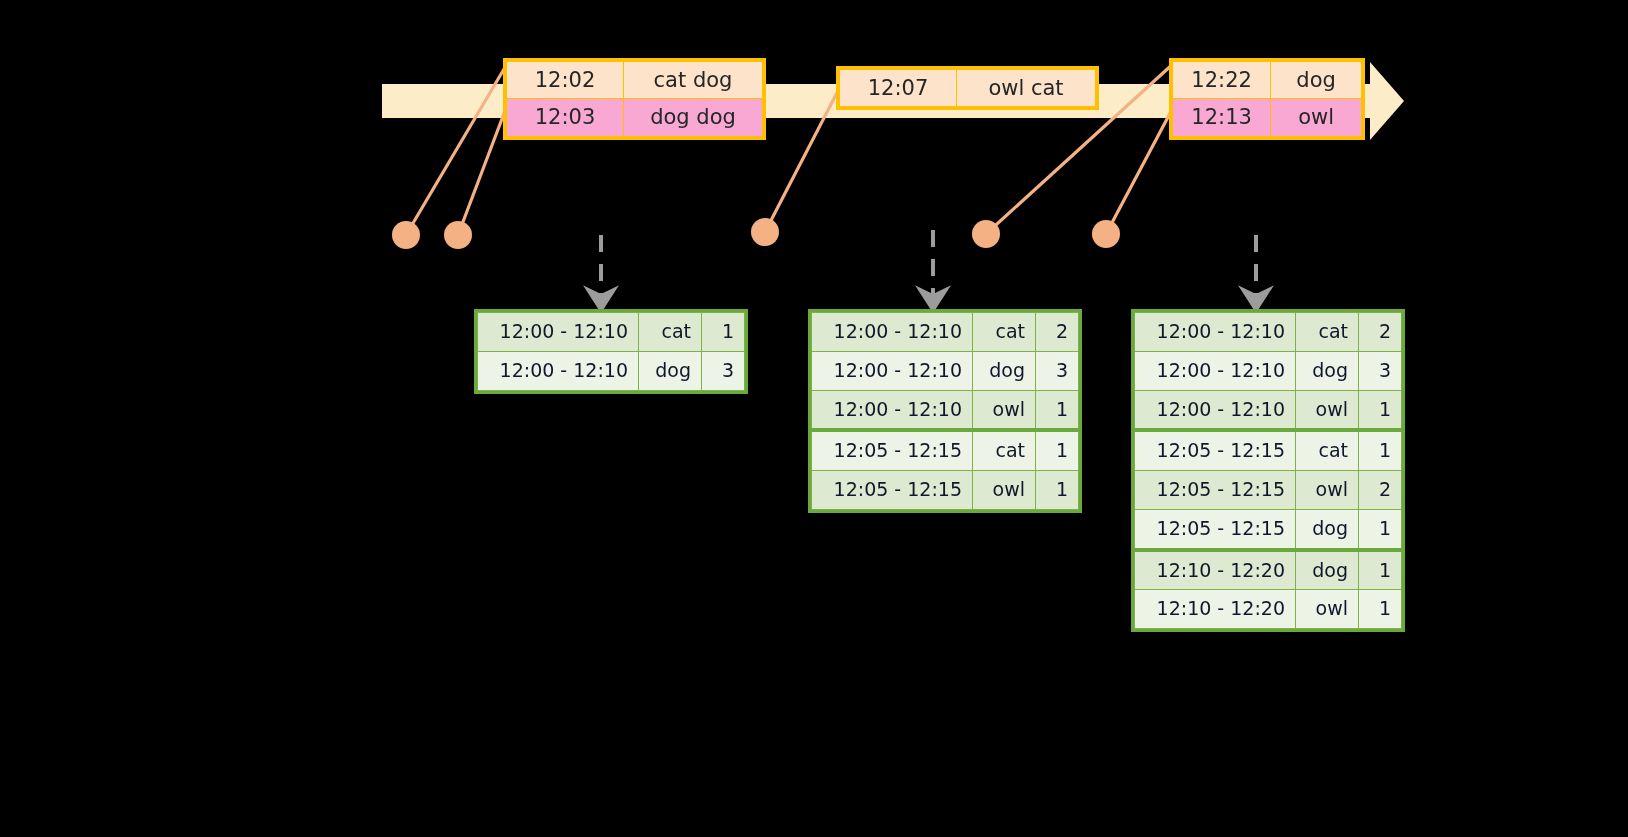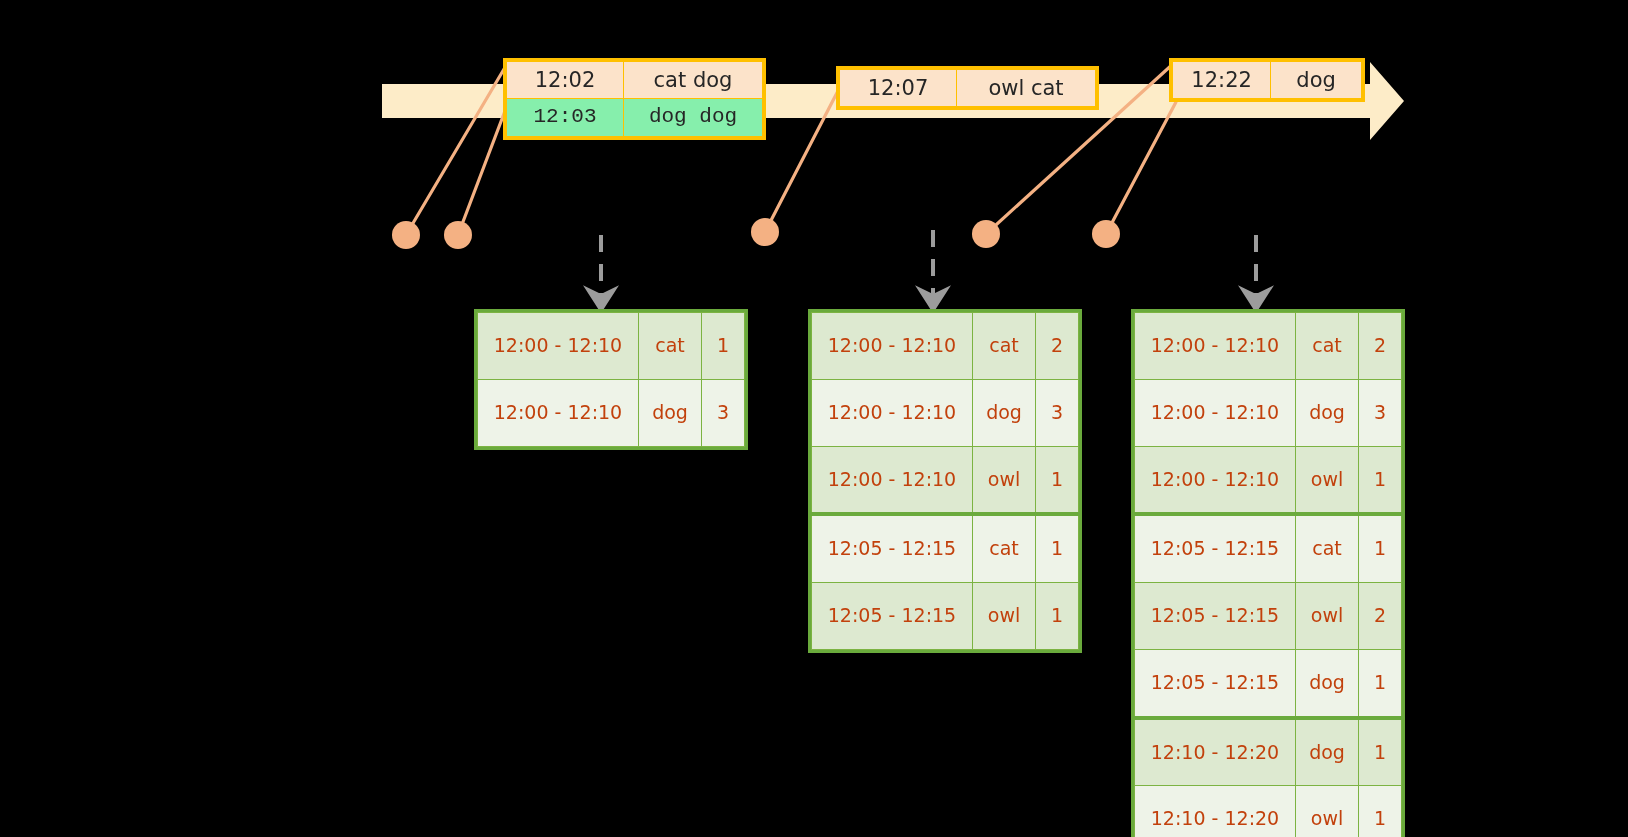--- a/index.html
+++ b/index.html
@@ -44,39 +44,39 @@
     border: 1.5px solid #ffc000;
     font-family: "DejaVu Sans", sans-serif;
     font-size: 21px;
     color: #262626;
     text-align: center;
     padding: 5px 14px;
     white-space: nowrap;
     line-height: 1.25;
   }
   .evt-table tr.r-odd td { background: #fce3ca; }
-  .evt-table tr.r-even td { background: #86efac; font-family: Liberation Mono, monospace; }
+  .evt-table tr.r-even td { background: #f9a8d4; }
   .evt-table td.c-time { width: 88px; }
   .evt-table td.c-words { width: 110px; }
 
   
   .res-table {
     position: absolute;
     border: 3px solid #6aaa3c;
     background: #e8f0de;
     z-index: 5;
   }
   .res-table table { border-collapse: collapse; }
   .res-table td {
     border: 1.5px solid #7cb342;
     font-family: "DejaVu Sans", sans-serif;
     font-size: 19px;
-    color: #c2410c;
-    text-align: center;
-    padding: 21px 10px;
+    color: #0f172a;
+    text-align: right;
+    padding: 7px 10px;
     white-space: nowrap;
     line-height: 1.25;
   }
   .res-table tr.g-odd td  { background: #dde9d0; }
   .res-table tr.g-even td { background: #eef3e8; }
   .res-table tr.grp-end td { border-bottom: 4px solid #6aaa3c; }
   .res-table td.c-win { min-width: 140px; }
   .res-table td.c-key { min-width: 42px; }
   .res-table td.c-cnt { min-width: 22px; }
 </style>
@@ -145,20 +145,24 @@
     </table>
   </div>
 
   <div class="evt-table" style="left:1169px; top:58px;">
     <table>
       <tbody>
         <tr class="r-odd">
           <td class="c-time">12:22</td>
           <td class="c-words">dog</td>
         </tr>
+        <tr class="r-even">
+          <td class="c-time">12:13</td>
+          <td class="c-words">owl</td>
+        </tr>
       </tbody>
     </table>
   </div>
 
   <div class="res-table" style="left:474px; top:309px;">
     <table>
       <tbody>
         <tr class="g-odd">
           <td class="c-win">12:00 - 12:10</td>
           <td class="c-key">cat</td>

